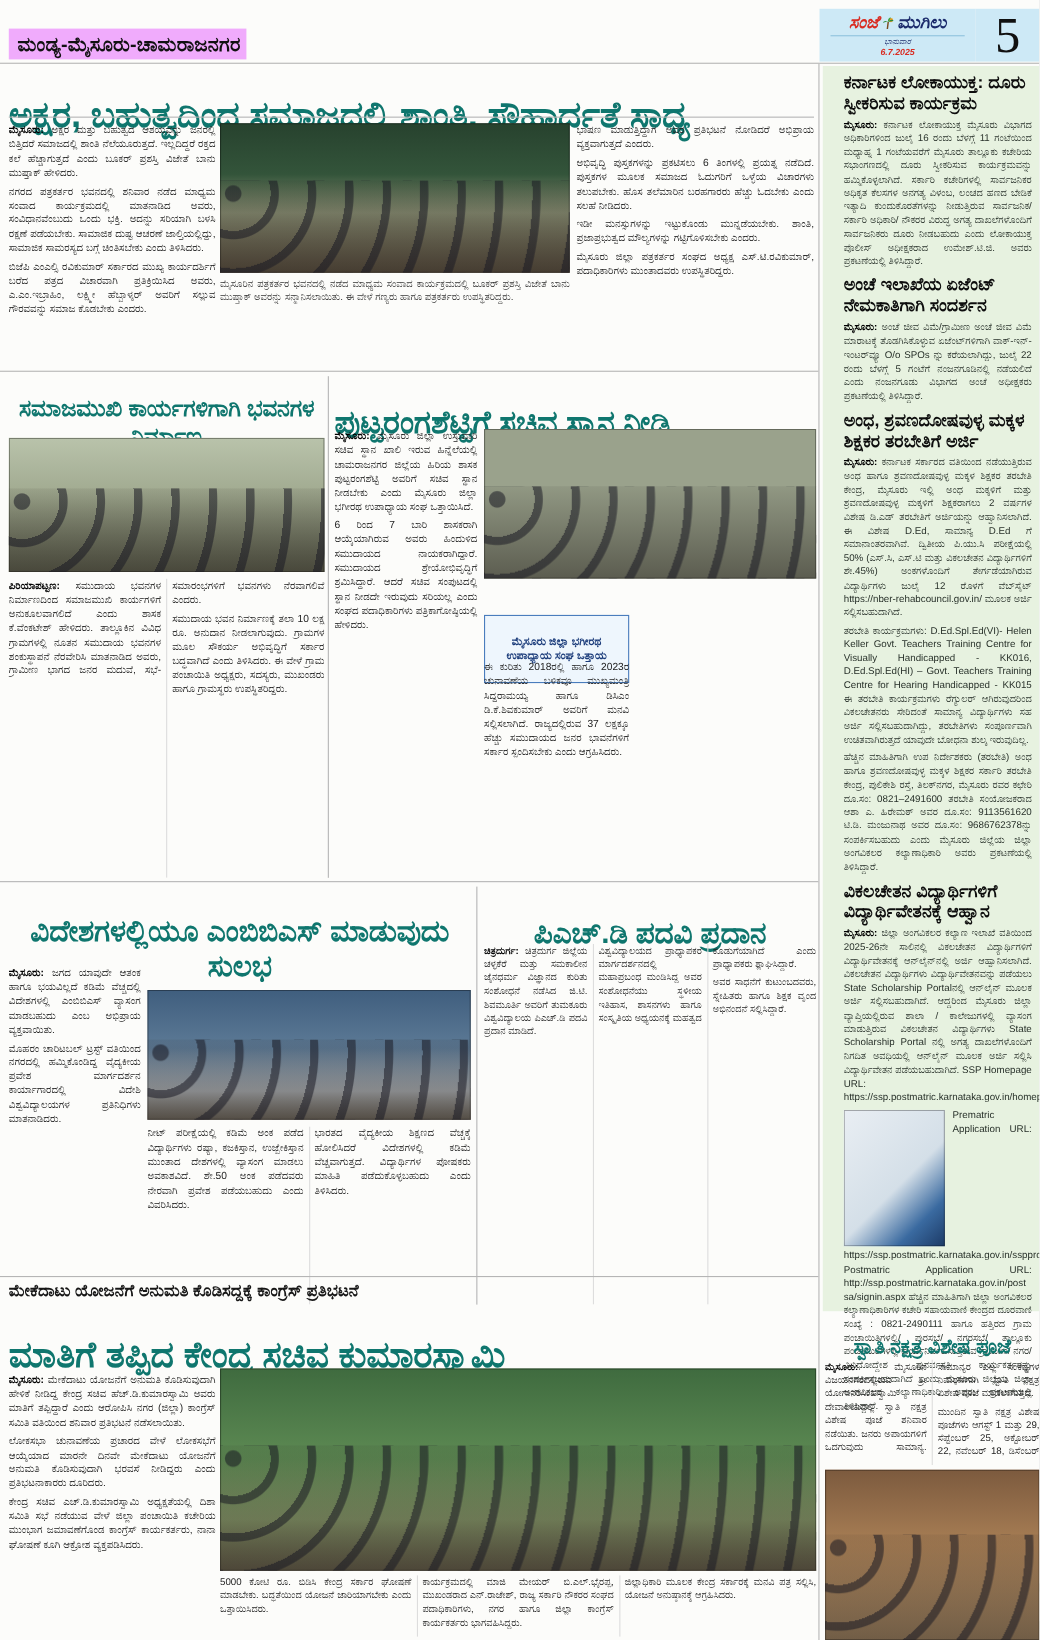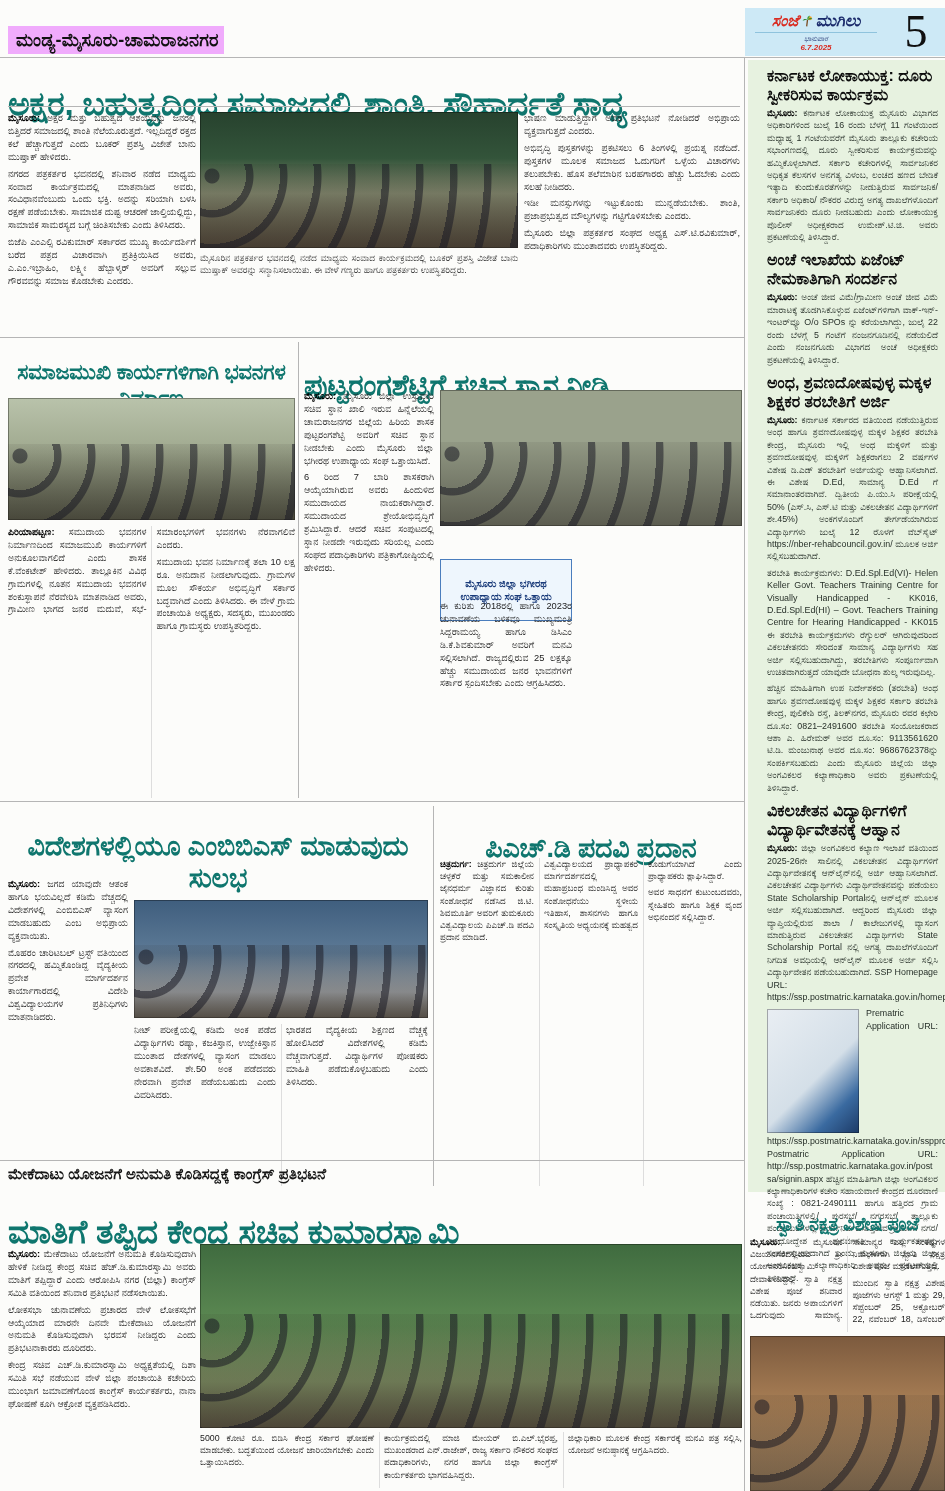--- a/index.html
+++ b/index.html
@@ -147,21 +147,21 @@
     <p>6 ರಿಂದ 7 ಬಾರಿ ಶಾಸಕರಾಗಿ ಆಯ್ಕೆಯಾಗಿರುವ ಅವರು ಹಿಂದುಳಿದ ಸಮುದಾಯದ ನಾಯಕರಾಗಿದ್ದಾರೆ. ಸಮುದಾಯದ ಶ್ರೇಯೋಭಿವೃದ್ಧಿಗೆ ಶ್ರಮಿಸಿದ್ದಾರೆ. ಆದರೆ ಸಚಿವ ಸಂಪುಟದಲ್ಲಿ ಸ್ಥಾನ ನೀಡದೇ ಇರುವುದು ಸರಿಯಲ್ಲ ಎಂದು ಸಂಘದ ಪದಾಧಿಕಾರಿಗಳು ಪತ್ರಿಕಾಗೋಷ್ಠಿಯಲ್ಲಿ ಹೇಳಿದರು.</p>
   </div>
 
   <div class="abs photo ph-putta" style="left:440px;top:390px;width:302px;height:136px;">
     <div class="ph-people"></div>
   </div>
 
   <div class="abs callout" style="left:440px;top:532px;width:132px;height:62px;margin-top:27px;">ಮೈಸೂರು ಜಿಲ್ಲಾ ಭಗೀರಥ ಉಪಾಧ್ಯಾಯ ಸಂಘ ಒತ್ತಾಯ</div>
 
   <div class="abs btxt clip" style="left:440px;top:600px;width:132px;height:198px;">
-    <p>ಈ ಕುರಿತು 2018ರಲ್ಲಿ ಹಾಗೂ 2023ರ ಚುನಾವಣೆಯ ಬಳಿಕವೂ ಮುಖ್ಯಮಂತ್ರಿ ಸಿದ್ದರಾಮಯ್ಯ ಹಾಗೂ ಡಿಸಿಎಂ ಡಿ.ಕೆ.ಶಿವಕುಮಾರ್ ಅವರಿಗೆ ಮನವಿ ಸಲ್ಲಿಸಲಾಗಿದೆ. ರಾಜ್ಯದಲ್ಲಿರುವ 25 ಲಕ್ಷಕ್ಕೂ ಹೆಚ್ಚು ಸಮುದಾಯದ ಜನರ ಭಾವನೆಗಳಿಗೆ ಸರ್ಕಾರ ಸ್ಪಂದಿಸಬೇಕು ಎಂದು ಆಗ್ರಹಿಸಿದರು.</p>
+    <p>ಈ ಕುರಿತು 2018ರಲ್ಲಿ ಹಾಗೂ 2023ರ ಚುನಾವಣೆಯ ಬಳಿಕವೂ ಮುಖ್ಯಮಂತ್ರಿ ಸಿದ್ದರಾಮಯ್ಯ ಹಾಗೂ ಡಿಸಿಎಂ ಡಿ.ಕೆ.ಶಿವಕುಮಾರ್ ಅವರಿಗೆ ಮನವಿ ಸಲ್ಲಿಸಲಾಗಿದೆ. ರಾಜ್ಯದಲ್ಲಿರುವ 37 ಲಕ್ಷಕ್ಕೂ ಹೆಚ್ಚು ಸಮುದಾಯದ ಜನರ ಭಾವನೆಗಳಿಗೆ ಸರ್ಕಾರ ಸ್ಪಂದಿಸಬೇಕು ಎಂದು ಆಗ್ರಹಿಸಿದರು.</p>
   </div>
 
 
   <div class="hrule" style="left:0;top:801px;width:744px;"></div>
 
   <h2 class="abs hl hl-mbbs">ವಿದೇಶಗಳಲ್ಲಿಯೂ ಎಂಬಿಬಿಎಸ್ ಮಾಡುವುದು ಸುಲಭ</h2>
 
   <div class="abs btxt clip" style="left:8px;top:878px;width:120px;height:308px;">
     <p><b>ಮೈಸೂರು:</b> <span>ಜಗದ ಯಾವುದೇ ಆತಂಕ ಹಾಗೂ ಭಯವಿಲ್ಲದೆ ಕಡಿಮೆ ವೆಚ್ಚದಲ್ಲಿ ವಿದೇಶಗಳಲ್ಲಿ ಎಂಬಿಬಿಎಸ್ ವ್ಯಾಸಂಗ ಮಾಡಬಹುದು ಎಂಬ ಅಭಿಪ್ರಾಯ ವ್ಯಕ್ತವಾಯಿತು.</span></p>
     <p>ಮೊಹರಂ ಚಾರಿಟಬಲ್ ಟ್ರಸ್ಟ್ ವತಿಯಿಂದ ನಗರದಲ್ಲಿ ಹಮ್ಮಿಕೊಂಡಿದ್ದ ವೈದ್ಯಕೀಯ ಪ್ರವೇಶ ಮಾರ್ಗದರ್ಶನ ಕಾರ್ಯಾಗಾರದಲ್ಲಿ ವಿದೇಶಿ ವಿಶ್ವವಿದ್ಯಾಲಯಗಳ ಪ್ರತಿನಿಧಿಗಳು ಮಾತನಾಡಿದರು.</p>

